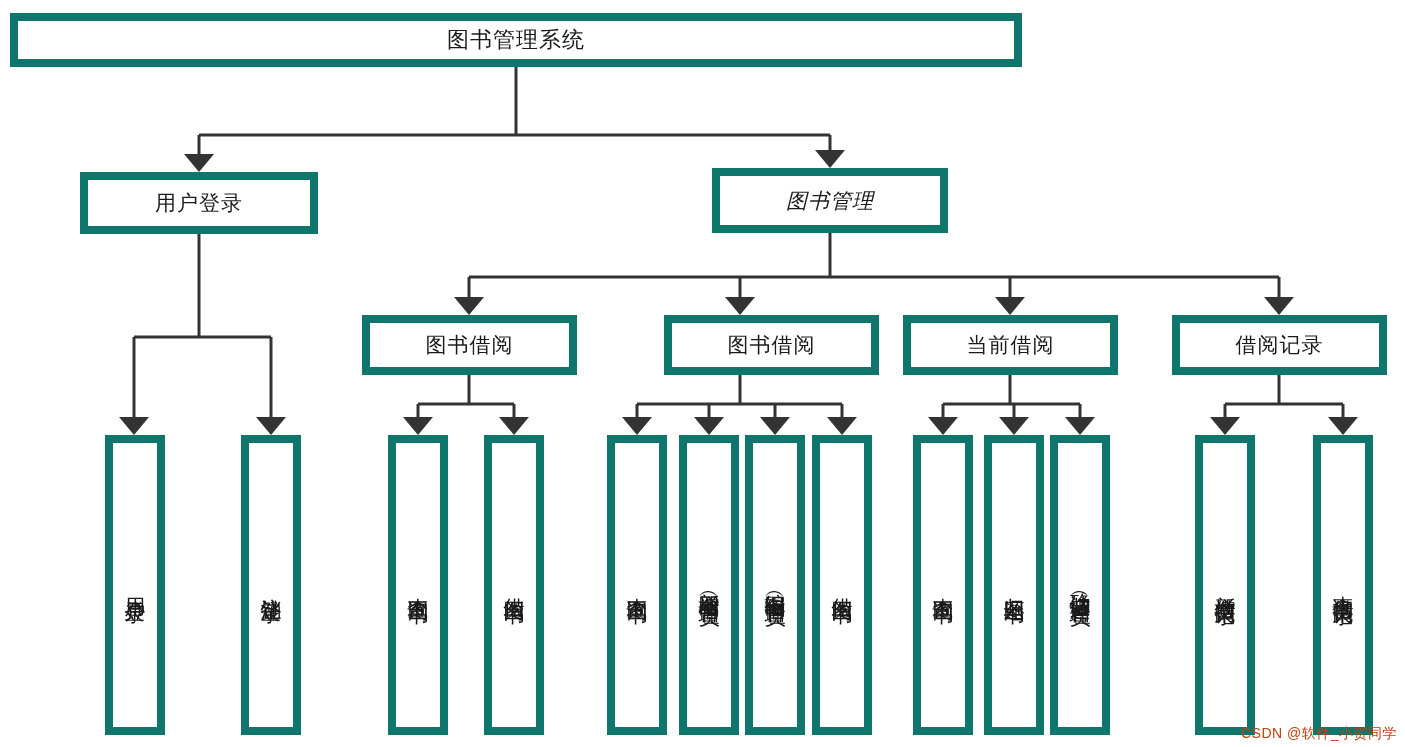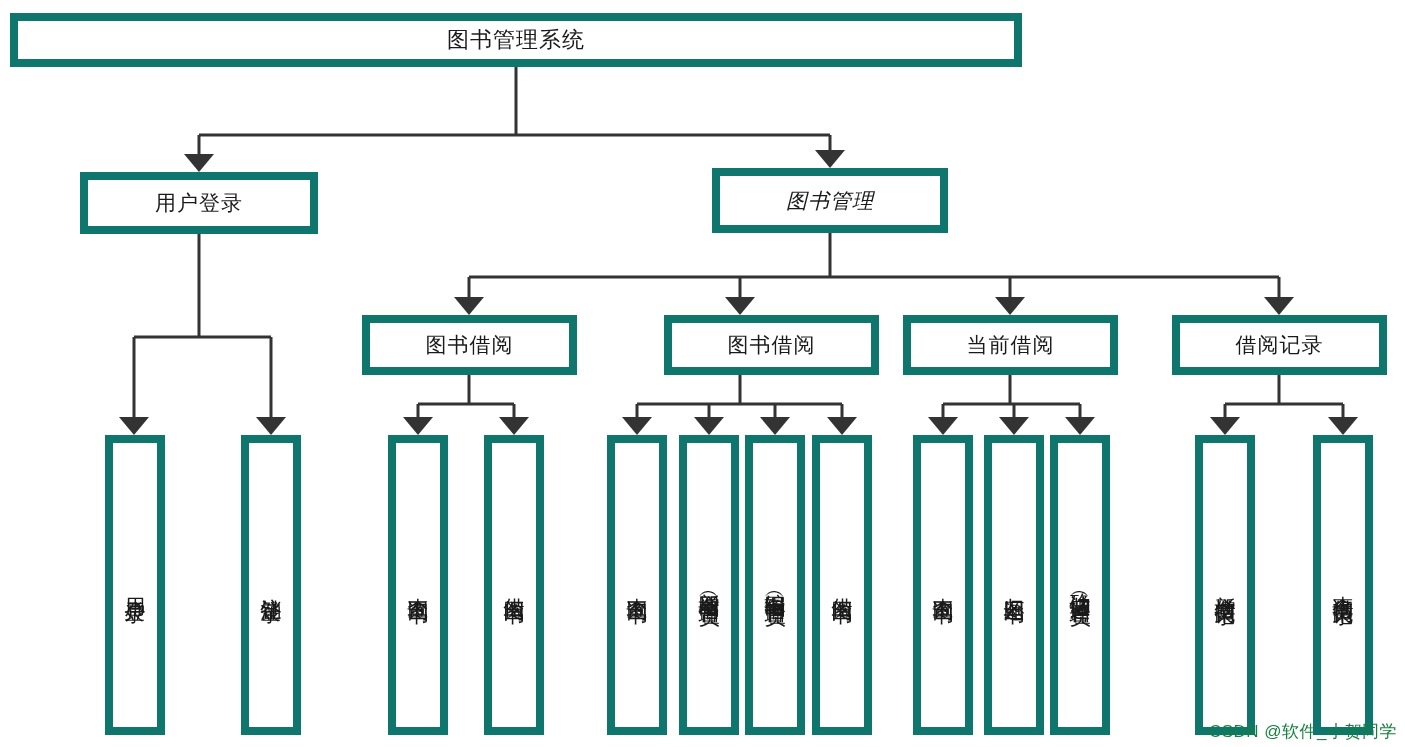--- a/index.html
+++ b/index.html
@@ -55,22 +55,22 @@
     text-orientation: upright;
     display: block;
   }
   .node.root {
     font-size: 22px;
   }
   #watermark {
     position: absolute;
     right: 8px;
     bottom: 4px;
-    font-size: 17px;
-    color: #15803d;
+    font-size: 14px;
+    color: #c2410c;
     white-space: nowrap;
     letter-spacing: 0.5px;
   }
 </style>
 </head>
 <body>
 
 <div id="canvas">
 
   <svg id="wires" viewBox="0 0 1405 747" xmlns="http://www.w3.org/2000/svg">

